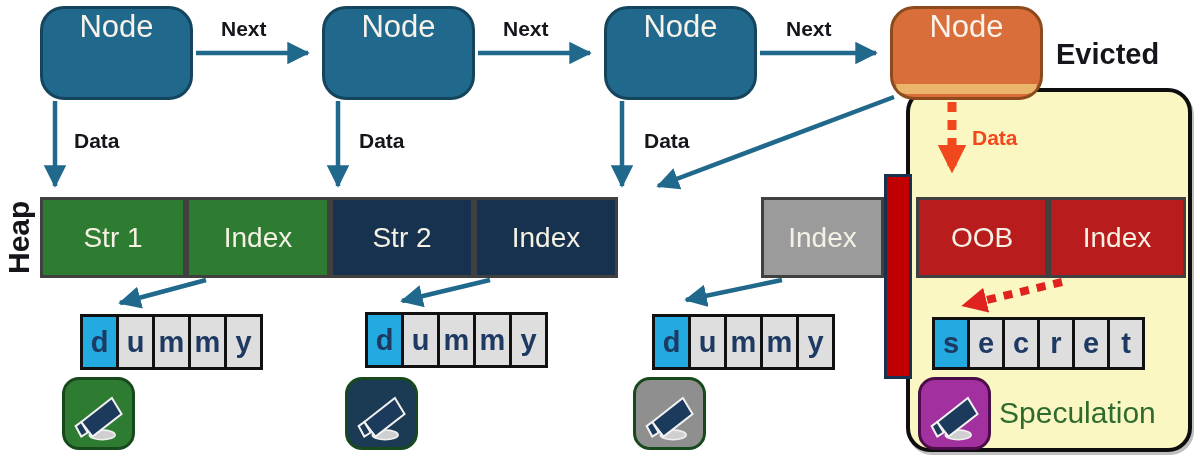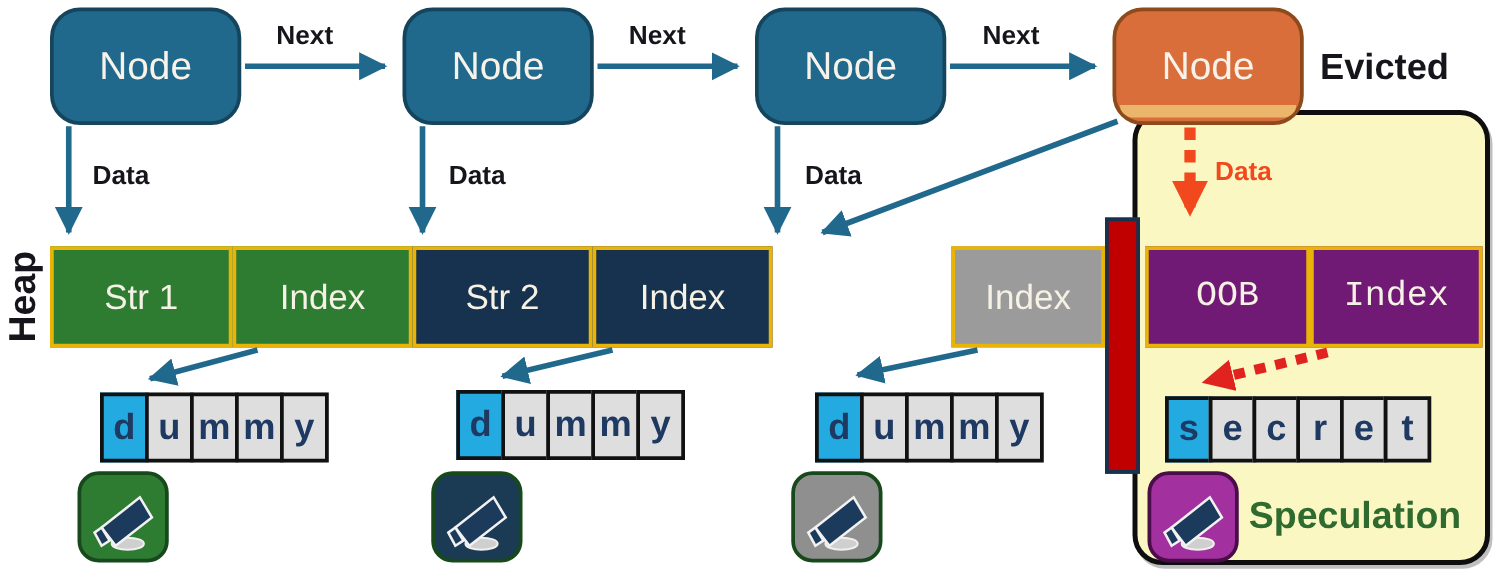--- a/index.html
+++ b/index.html
@@ -4,53 +4,53 @@
 <style>
   html,body{margin:0;padding:0;background:#fff;}
   .canvas{
     position:relative;width:1200px;height:463px;background:#ffffff;
     font-family:"Liberation Sans",sans-serif;overflow:hidden;
   }
   
   .node{
     position:absolute;width:153px;height:94px;box-sizing:border-box;
     border-radius:24px;border:3px solid #15455C;background:#20688C;
-    display:flex;align-items:center;justify-content:center;
+    display:flex;align-items:flex-start;justify-content:center;
     color:#F7F3EA;font-size:31px;font-weight:500;z-index:4;
   }
   .node.orange{background:#D96E3B;border-color:#8C4A1D;}
   .node .evict-tint{
     position:absolute;left:3px;right:3px;bottom:3px;height:10px;
     background:rgba(250,243,150,0.55);border-radius:0 0 18px 18px;
   }
   
   .lbl{position:absolute;color:#15151B;font-size:21px;font-weight:600;z-index:6;}
   .lbl.orange{color:#F1491D;font-weight:700;}
   .lbl.heap{
     top:197px;left:0;width:38px;height:81px;display:flex;align-items:center;justify-content:center;
     writing-mode:vertical-rl;transform:rotate(180deg);font-size:30px;font-weight:600;
   }
-  .lbl.speculation{color:#2F6B2F;font-size:30px;font-weight:700;}
+  .lbl.speculation{color:#2F6B2F;font-size:30px;font-weight:400;}
   
   .spec-region{
     position:absolute;left:906px;top:88px;width:286px;height:364px;box-sizing:border-box;
     background:#FBF7C2;border:4px solid #0E0E0E;border-radius:24px;z-index:1;
     box-shadow:2px 3px 0 rgba(0,0,0,0.25);
   }
   
   .seg{
-    position:absolute;top:197px;height:81px;box-sizing:border-box;border:3px solid #eab308;
+    position:absolute;top:197px;height:81px;box-sizing:border-box;border:3px solid #404040;
     display:flex;align-items:center;justify-content:center;
     color:#F5F1E4;font-size:28px;font-weight:500;z-index:3;
   }
   .seg.green{background:#2E7C32;}
   .seg.navy{background:#16324E;}
   .seg.gray{background:#949494;}
   .seg.gray2{background:#9B9B9B;}
-  .seg.magenta{background:#701a75;font-family:Liberation Mono, monospace;}
+  .seg.magenta{background:#b91c1c;}
   .barrier{
     position:absolute;left:884px;top:174px;width:28px;height:205px;box-sizing:border-box;
     background:#C00000;border:3px solid #16324E;z-index:3;
   }
   
   .chars{position:absolute;display:flex;z-index:3;}
   .cell{
     width:39px;height:56px;box-sizing:border-box;border:3px solid #111;margin-left:-3px;
     background:#DEDEDE;display:flex;align-items:center;justify-content:center;
     color:#1E3A63;font-size:29px;font-weight:600;

